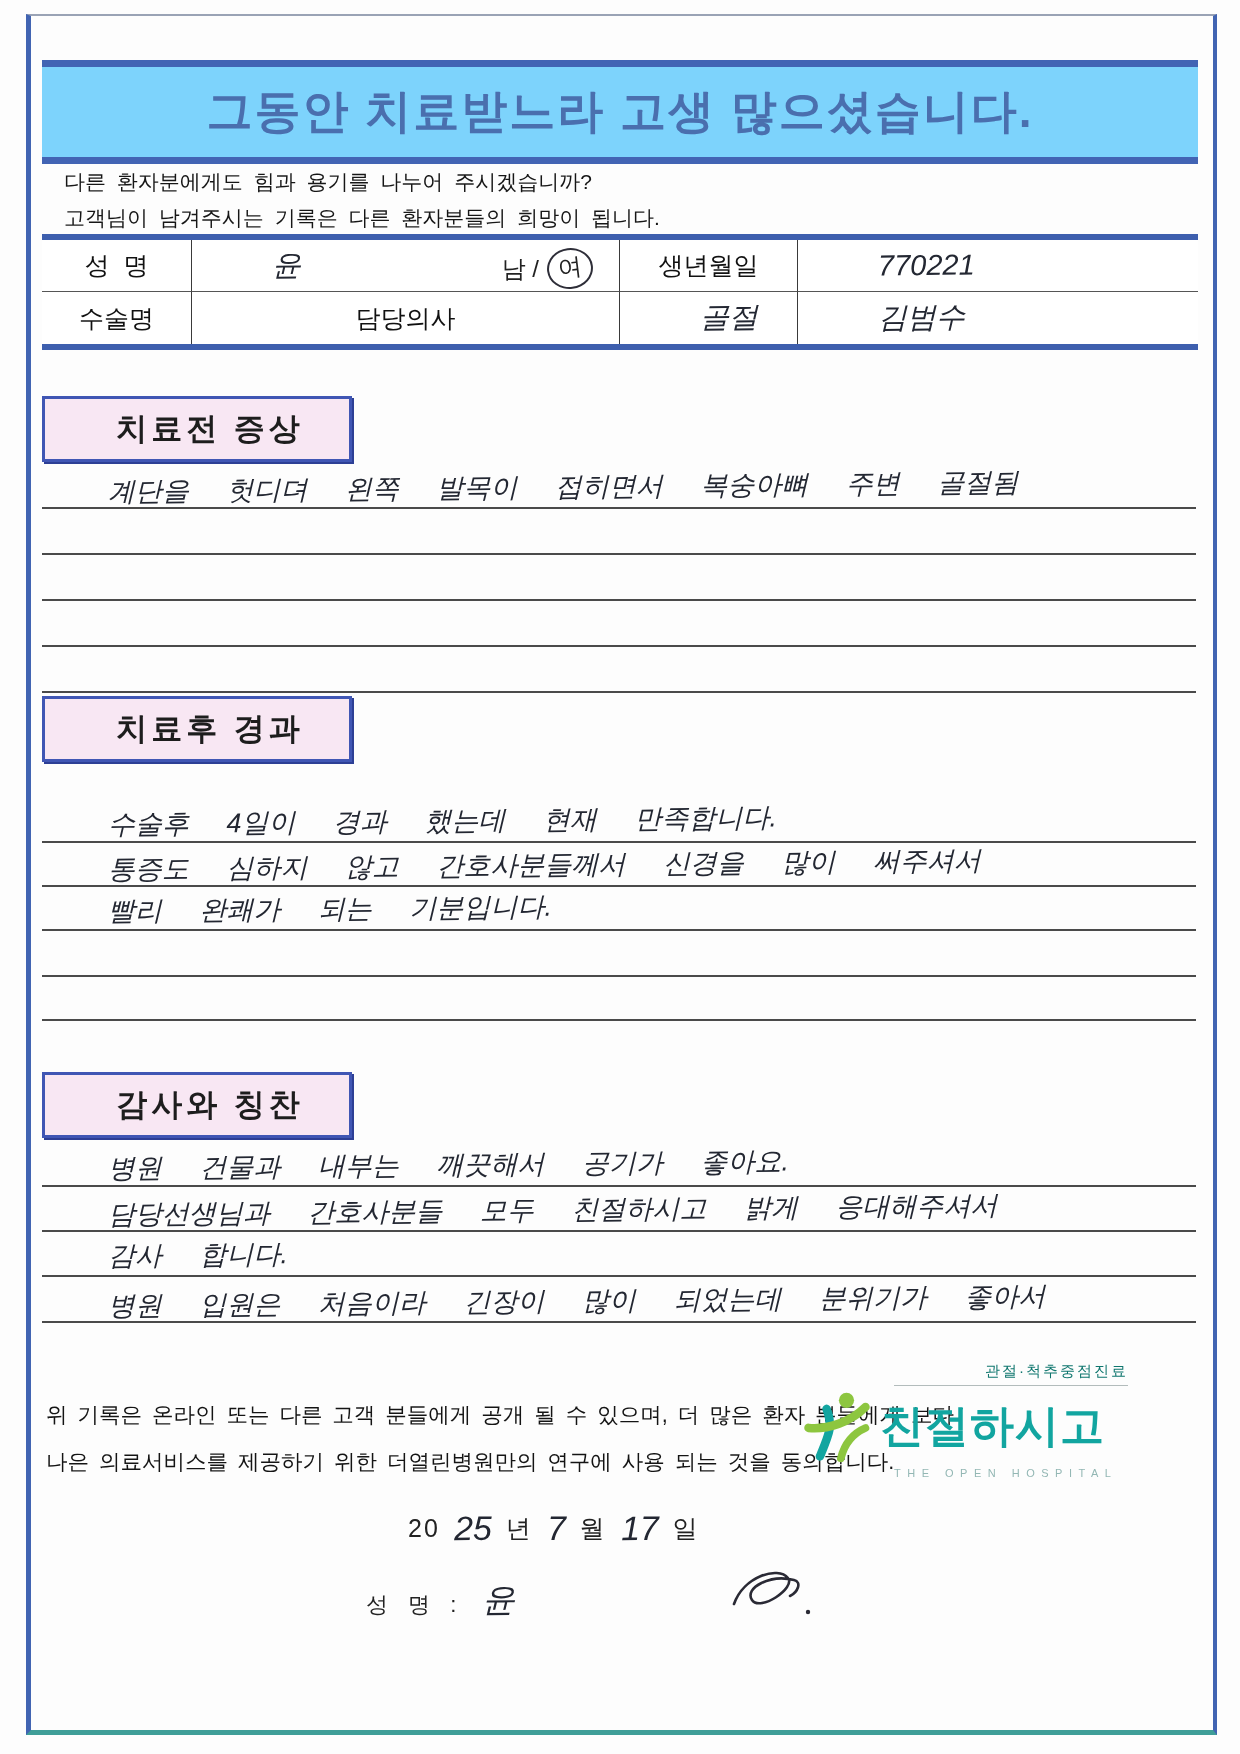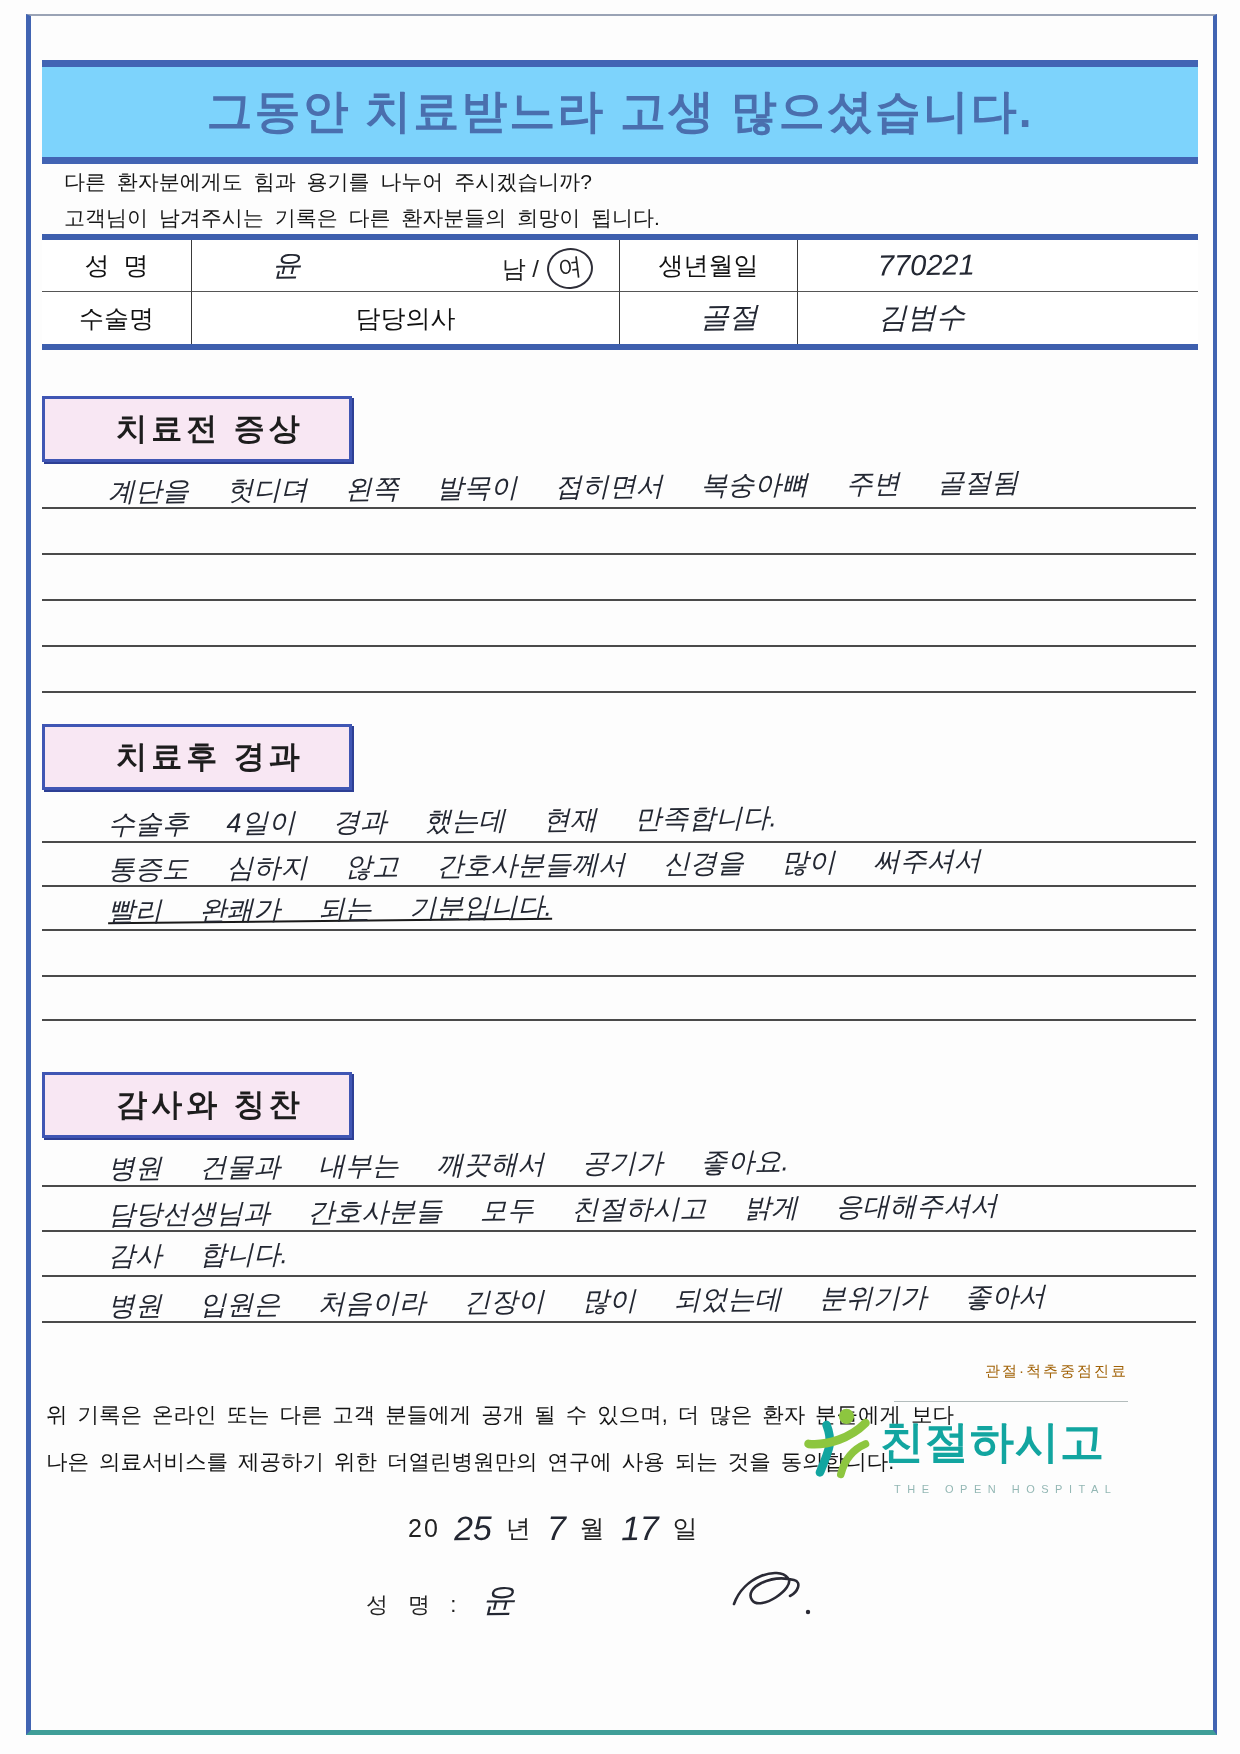--- a/index.html
+++ b/index.html
@@ -72,22 +72,22 @@
   .dateline{position:absolute;left:408px;top:1508px;display:flex;align-items:flex-end;gap:14px;}
   .dateline .pr{font-size:25px;color:#222;letter-spacing:2px;line-height:40px;}
   .dateline .hw{font-size:34px;line-height:40px;}
   
   .sig-label{position:absolute;left:366px;top:1590px;font-size:22px;letter-spacing:7px;color:#222;}
   .sig-name{position:absolute;left:482px;top:1578px;font-size:33px;}
   .sig-scribble{position:absolute;left:726px;top:1562px;}
   
   .logo{position:absolute;left:798px;top:1362px;width:330px;}
   .logo .tagline{
-    margin-left:96px;text-align:right;font-size:15px;color:#a16207;letter-spacing:2px;
-    padding-bottom:20px;border-bottom:1px solid #b3bcbc;white-space:nowrap;overflow:hidden;
+    margin-left:96px;text-align:right;font-size:15px;color:#0f766e;letter-spacing:2px;
+    padding-bottom:4px;border-bottom:1px solid #b3bcbc;white-space:nowrap;overflow:hidden;
   }
   .logo .mainrow{display:flex;align-items:center;gap:4px;margin-top:2px;}
   .logo .name{font-size:44px;font-weight:bold;color:#12a5a0;letter-spacing:1px;white-space:nowrap;overflow:hidden;}
   .logo .subtitle{margin-left:96px;margin-top:3px;font-size:11px;letter-spacing:6.5px;color:#93b7b4;white-space:nowrap;}
 </style>
 </head>
 <body>
 
 <div id="page">
   <div class="frame"></div>
@@ -136,30 +136,30 @@
   <div class="rline" style="top:557px;">
     <span class="hw"></span>
   </div>
   <div class="rline" style="top:603px;">
     <span class="hw"></span>
   </div>
   <div class="rline" style="top:649px;">
     <span class="hw"></span>
   </div>
 
-  <div class="secbox" style="top:724px;">
+  <div class="secbox" style="top:696px;">
     <div class="t">치료후 경과</div>
   </div>
   <div class="rline" style="top:799px;">
     <span class="hw">수술후 4일이 경과 했는데 현재 만족합니다.</span>
   </div>
   <div class="rline" style="top:843px;">
     <span class="hw">통증도 심하지 않고 간호사분들께서 신경을 많이 써주셔서</span>
   </div>
-  <div class="rline" style="top:887px;text-decoration:underline;">
+  <div class="rline" style="top:887px;">
     <span class="hw">빨리 완쾌가 되는 기분입니다.</span>
   </div>
   <div class="rline" style="top:933px;">
     <span class="hw"></span>
   </div>
   <div class="rline" style="top:977px;">
     <span class="hw"></span>
   </div>
 
   <div class="secbox" style="top:1072px;">

